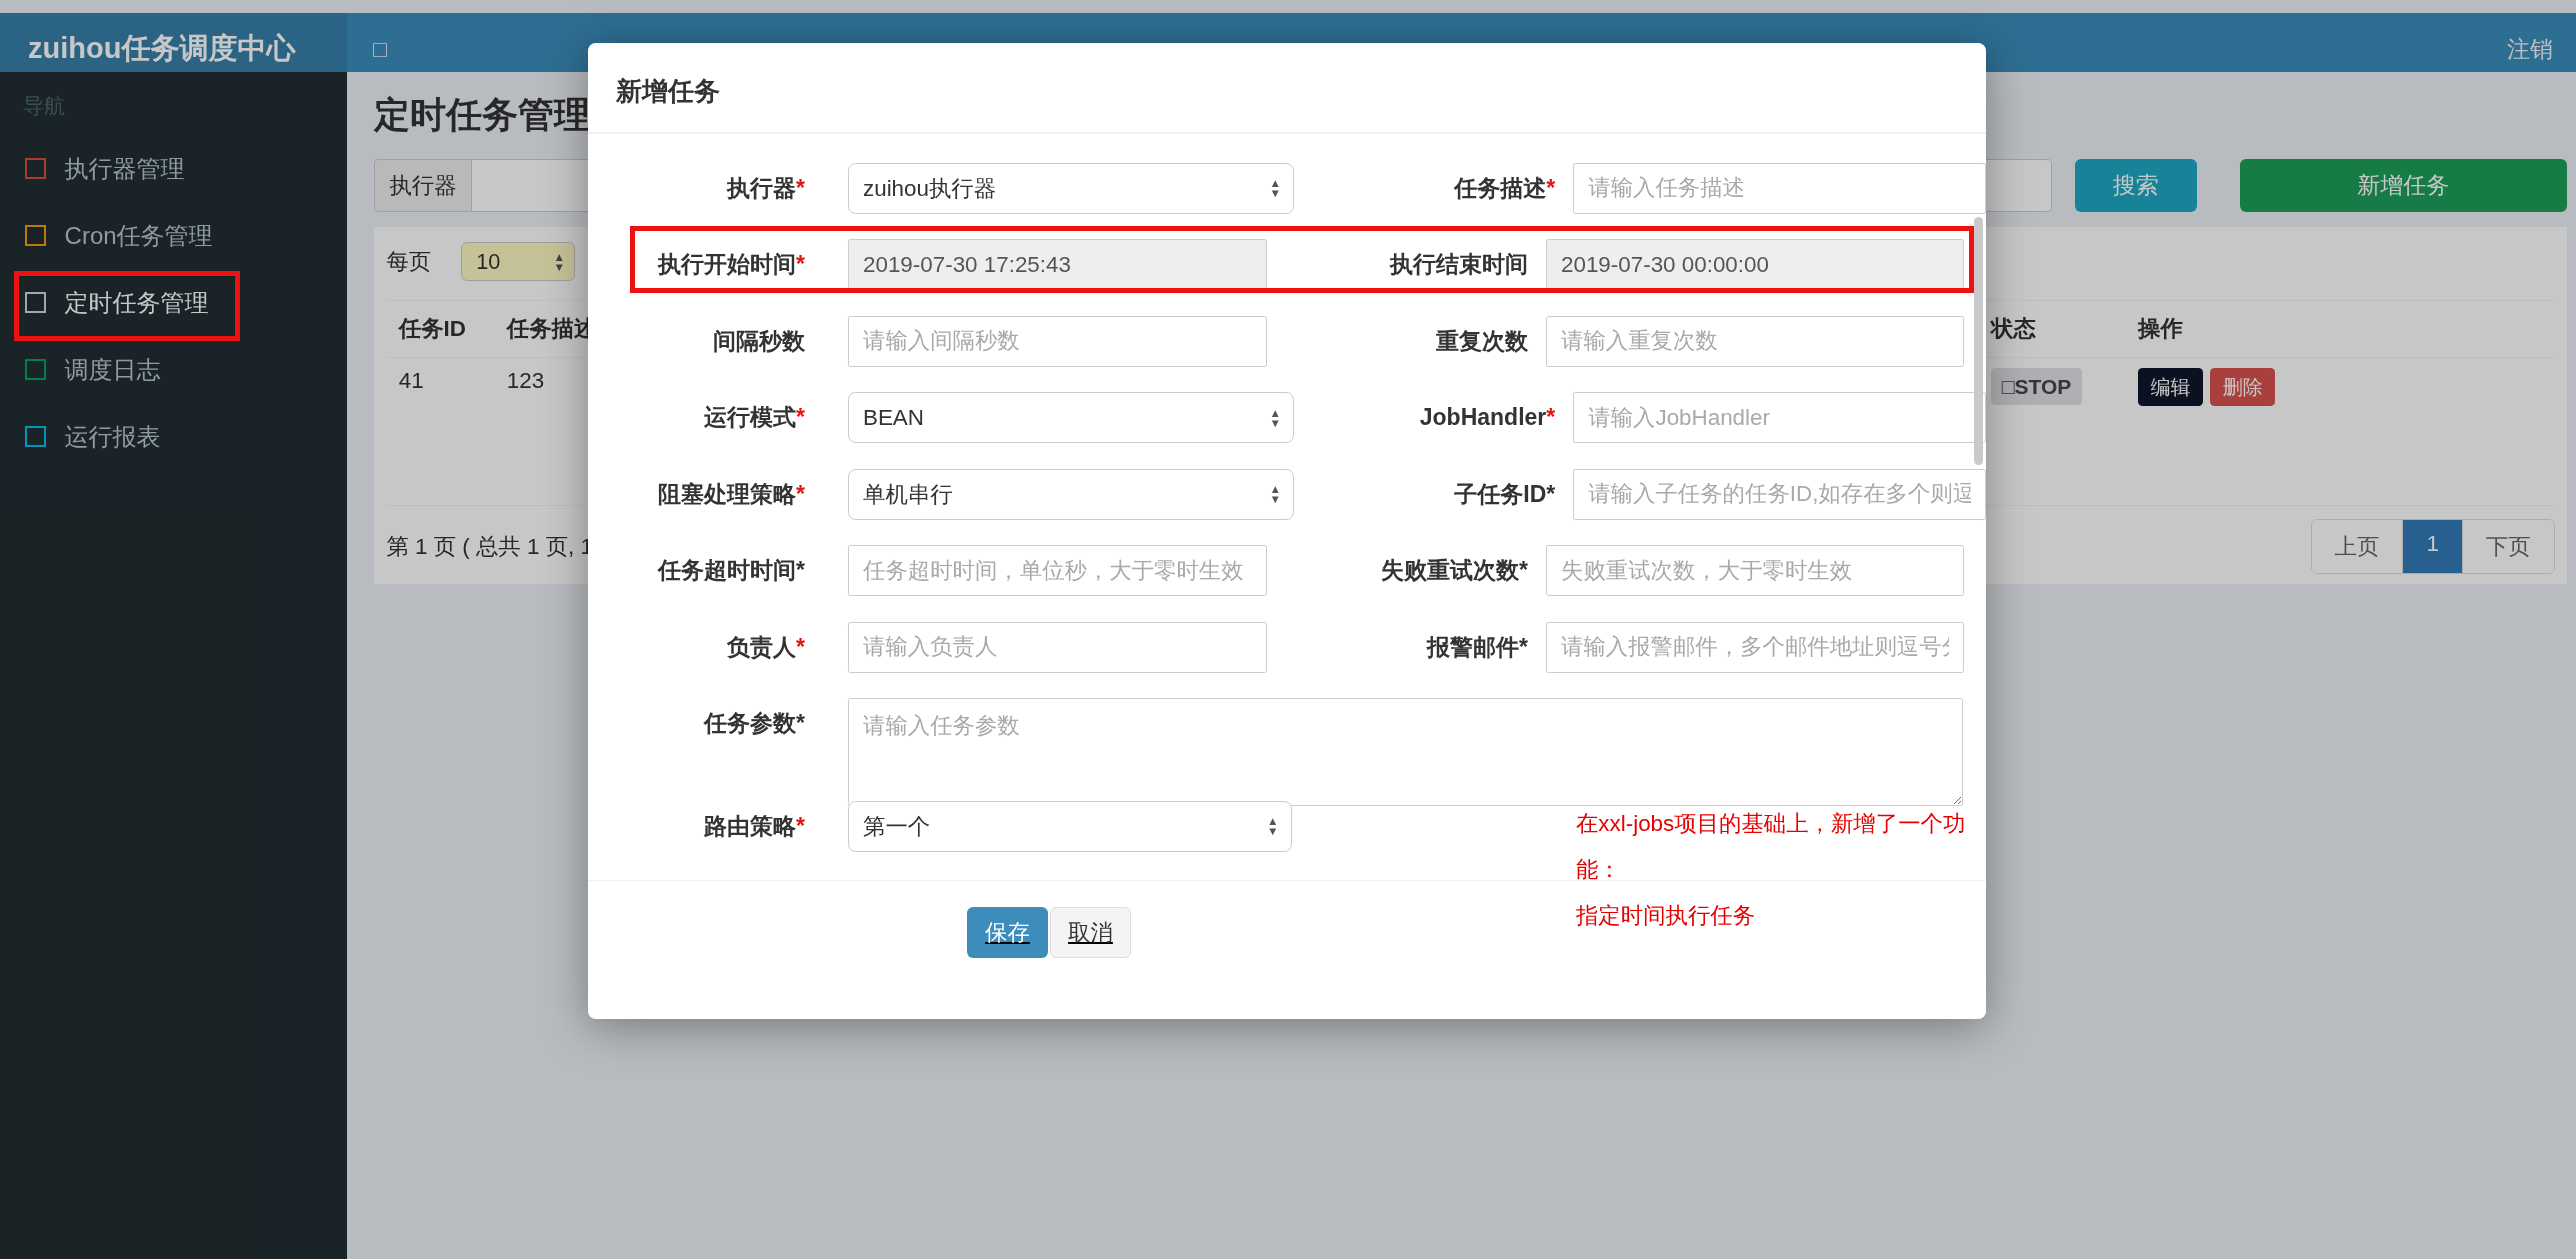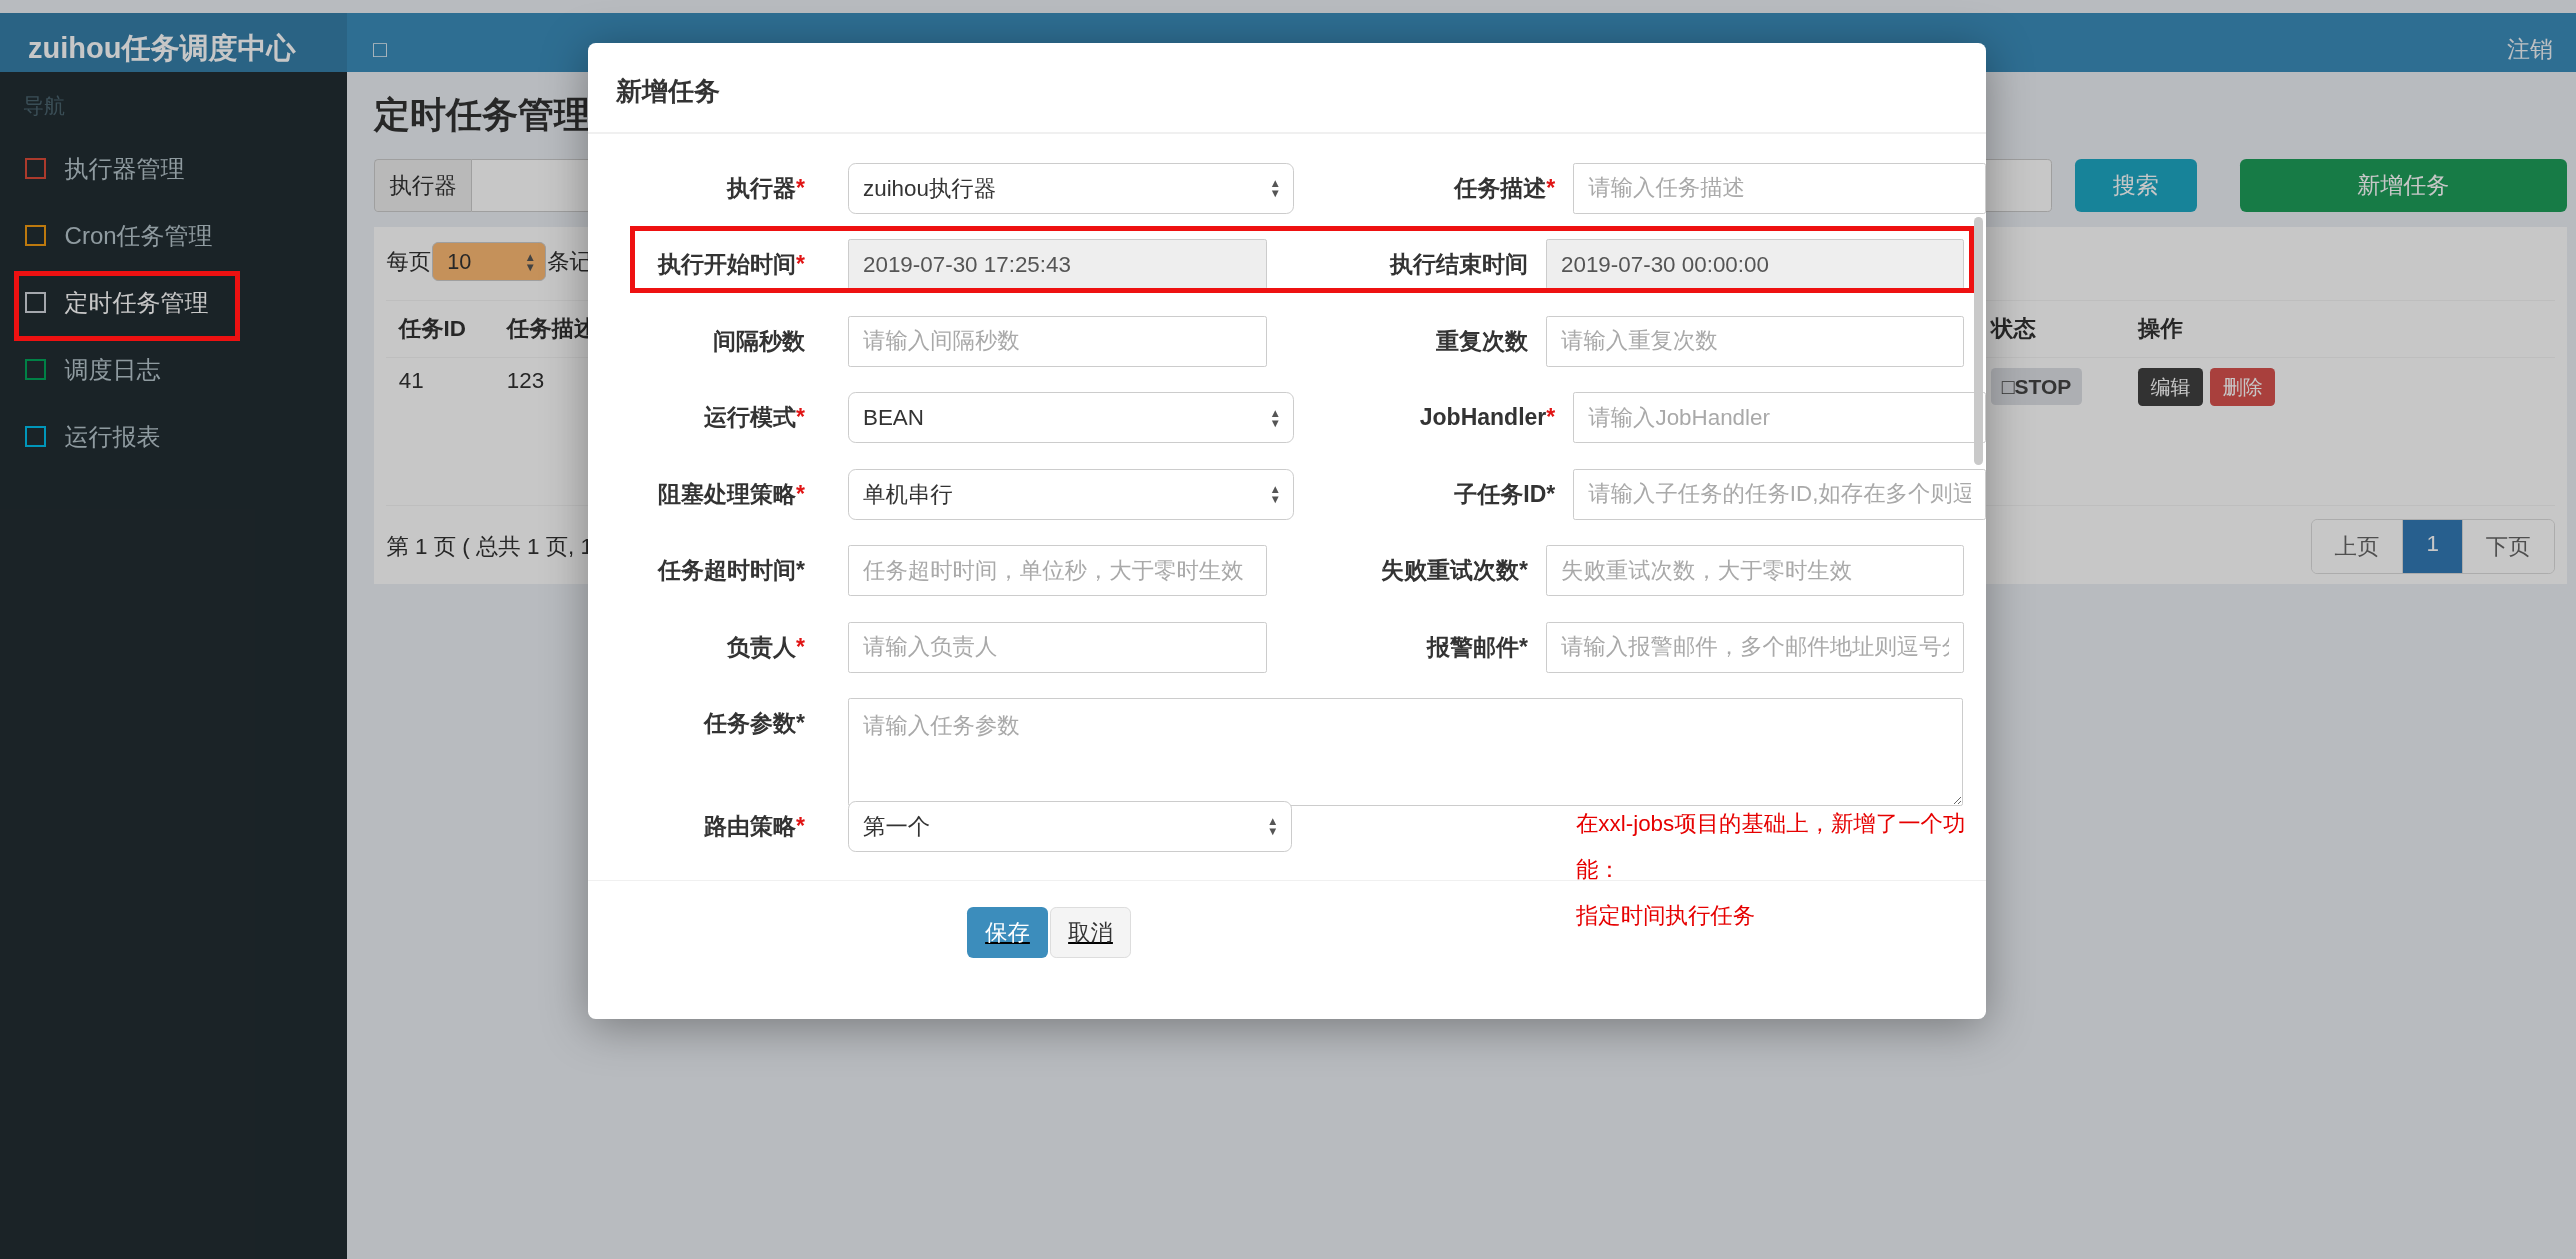--- a/index.html
+++ b/index.html
@@ -35,36 +35,36 @@
          border-radius:4.6px 0 0 4.6px;}
   .tb-select{width:307px;height:53px;background:#fff;border:1.5px solid #ccc;box-sizing:border-box;border-radius:0 4.6px 4.6px 0;}
   .tb-input{margin-left:auto;width:325px;height:53px;border:1.5px solid #ccc;background:#fff;box-sizing:border-box;
             font-size:21.7px;padding:0 12.4px;border-radius:4.6px;}
   .btn{border:none;border-radius:6.2px;color:#fff;cursor:pointer;font-family:inherit;}
   .btn-search{margin-left:23px;width:122px;height:53px;background:#1ea8c4;font-size:23px;}
   .btn-add{margin-left:43px;width:327px;height:53px;background:#1e9e5a;font-size:23px;}
 
   .panel{margin-top:14.7px;background:#fff;box-sizing:border-box;padding:12.4px;width:2193px;}
   .perpage{display:flex;align-items:center;font-size:22.4px;color:#333;margin-top:3.1px;}
-  .pp-select{width:114px;height:39px;border:1.5px solid #ccc;border-radius:6.2px;background:#fdba74;display:flex;
+  .pp-select{width:114px;height:39px;border:1.5px solid #ccc;border-radius:6.2px;background:#fef9c3;display:flex;
              align-items:center;justify-content:space-between;padding:0 9.3px 0 14px;box-sizing:border-box;
-             margin:0 1px;font-size:21.7px;color:#333;cursor:pointer;}
+             margin:0 30px;font-size:21.7px;color:#333;cursor:pointer;}
 
   .tbl{margin-top:18.6px;width:100%;}
   .trow{display:flex;border-bottom:1.5px solid #f4f4f4;}
   .trow.head{border-top:1.5px solid #f4f4f4;}
   .tcell{box-sizing:border-box;padding:10.8px 12.4px;font-size:22.4px;color:#333;}
   .c-id{flex:0 0 108px;} .c-desc{flex:1 1 auto;} .c-status{flex:0 0 147px;} .c-ops{flex:0 0 429px;}
   .trow.head .tcell{font-weight:bold;padding:12.4px;}
   .trow.body{height:147px;align-items:flex-start;}
   .badge-stop{display:inline-block;background:#dee1e6;color:#444;font-weight:bold;font-size:21px;
               border-radius:4.6px;padding:6.2px 10.8px;}
   .ops-line{display:flex;gap:7.7px;margin-bottom:7.7px;}
   .btn-xs{font-size:20px;padding:5.4px 12.4px;border-radius:4.6px;}
-  .b-blue{background:#3c8dbc;} .b-orange{background:#404040;} .b-red{background:#d9534f;}
+  .b-blue{background:#3c8dbc;} .b-orange{background:#0f172a;} .b-red{background:#d9534f;}
 
   .tfoot{display:flex;justify-content:space-between;align-items:center;margin-top:15.5px;height:51px;}
   .pg-info{font-size:22.4px;color:#333;}
   .pager{display:flex;border:1.5px solid #ddd;border-radius:6.2px;overflow:hidden;}
   .pg-cell{padding:10.8px 23px;font-size:22.4px;color:#666;background:#fff;cursor:pointer;border-left:1.5px solid #ddd;}
   .pg-cell:first-child{border-left:none;}
   .pg-cell.active{background:#337ab7;color:#fff;}
 
   
   .backdrop{position:absolute;left:0;top:0;width:2576px;height:1259px;background:rgba(0,0,0,0.22);z-index:10;}

